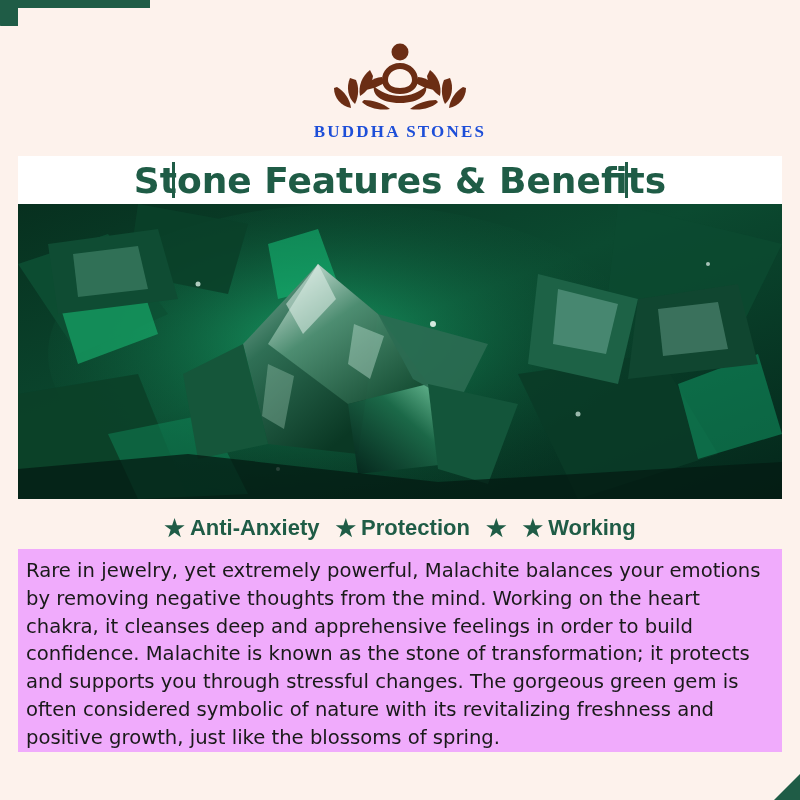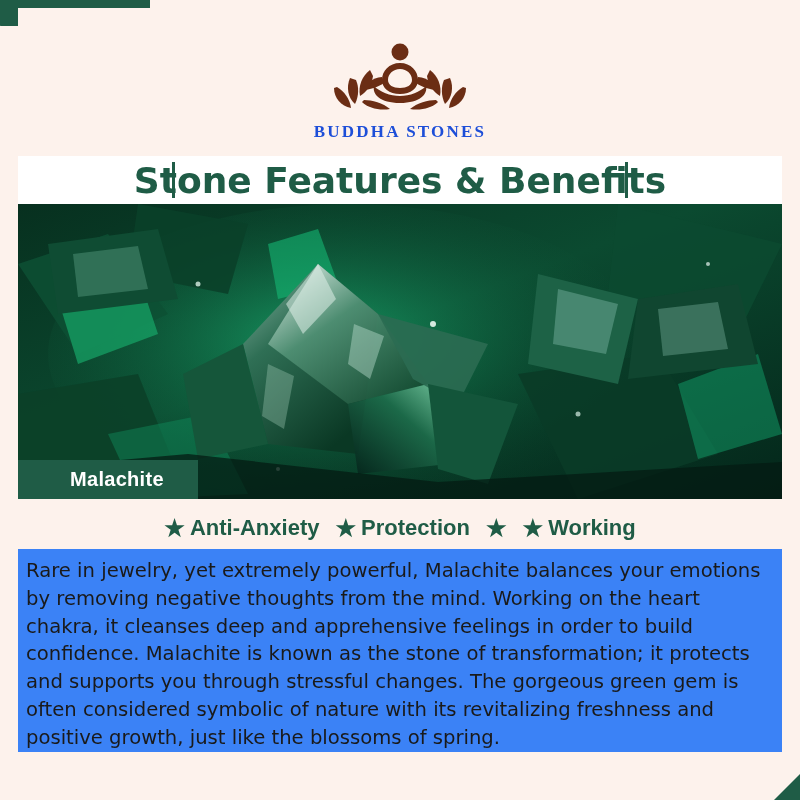--- a/index.html
+++ b/index.html
@@ -162,21 +162,21 @@
     font-weight: bold;
   }
   .star {
     color: #1f5c46;
     font-size: 23px;
     line-height: 1;
   }
 
   
   .body-text {
-    background: #3b82f6;
+    background: #f0abfc;
     padding: 8px 8px 0 8px;
     font-size: 19.6px;
     line-height: 1.42;
     color: #1a1a1a;
     text-align: left;
     font-family: "DejaVu Sans", sans-serif;
   }
 </style>
 </head>
 <body>
@@ -288,21 +288,20 @@
         <polygon points="55,50 120,42 130,85 60,93" fill="#51937a" opacity="0.5"></polygon>
 
         <circle cx="415" cy="120" r="3" fill="#eaf7f0" opacity="0.9"></circle>
         <circle cx="180" cy="80" r="2.5" fill="#d9f0e5" opacity="0.8"></circle>
         <circle cx="560" cy="210" r="2.5" fill="#d9f0e5" opacity="0.7"></circle>
         <circle cx="690" cy="60" r="2" fill="#e9f7f1" opacity="0.7"></circle>
         <circle cx="260" cy="265" r="2" fill="#e9f7f1" opacity="0.6"></circle>
 
         <polygon points="0,265 170,250 420,278 764,258 764,295 0,295" fill="#041b13" opacity="0.75"></polygon>
       </svg>
-      <div class="stone-label">Malachite</div>
     </div>
 
     <div class="benefits">
       <div class="benefit">
         <span class="star">★</span>
         <span>Anti-Anxiety</span>
       </div>
       <div class="benefit">
         <span class="star">★</span>
         <span>Protection</span>

